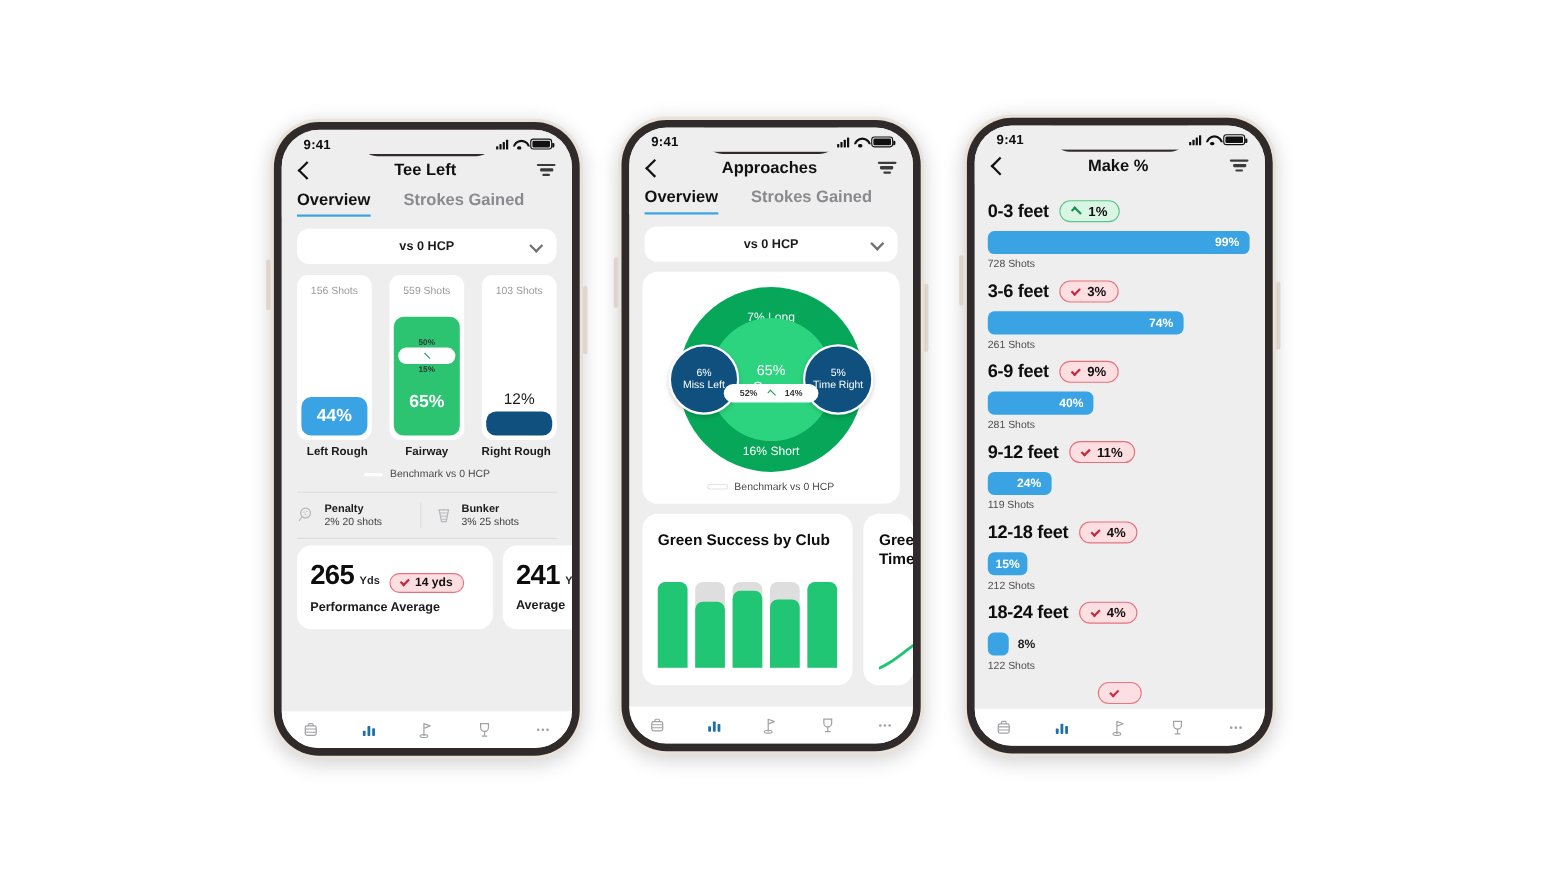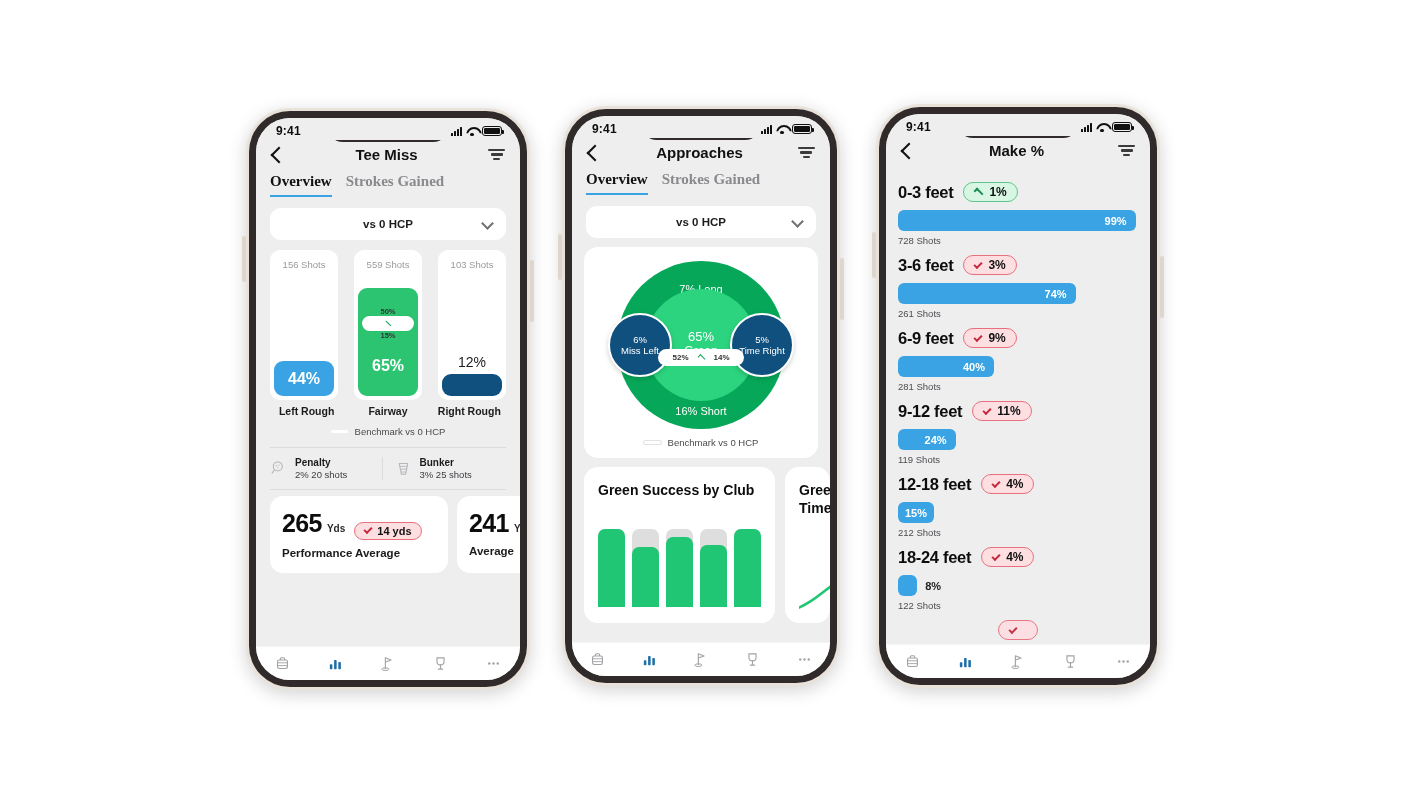--- a/index.html
+++ b/index.html
@@ -78,21 +78,21 @@
     transform: rotate(45deg); margin-left: 3px; cursor: pointer;
   }
   .nav-title { font-size: 15px; font-weight: 600; color: #111; }
   .filter-ic { display:flex; flex-direction:column; align-items:center; gap:2.5px; cursor:pointer; }
   .filter-ic i { display:block; height:2.3px; background:#3b3b3b; border-radius:1px; }
   .filter-ic i:nth-child(1){width:17px}
   .filter-ic i:nth-child(2){width:12px}
   .filter-ic i:nth-child(3){width:7px}
 
   
-  .tabs { display: flex; gap: 14px; padding: 2px 14px 0 14px; background: #eeeeee; font-family: Liberation Serif, serif; }
+  .tabs { display: flex; gap: 30px; padding: 2px 14px 0 14px; background: #eeeeee; }
   .tab { font-size: 15px; font-weight: 700; color: #8a8a8e; padding-bottom: 5px; cursor: pointer; }
   .tab.active { color: #111; border-bottom: 2.6px solid #3aa3e3; }
 
   
   .dropdown {
     margin: 11px 14px 0 14px; background: #fff; border-radius: 11px;
     height: 32px; display: flex; align-items: center; justify-content: center;
     position: relative; cursor: pointer;
   }
   .dropdown span { font-size: 11.5px; font-weight: 700; color: #1b1b1b; }
@@ -236,21 +236,21 @@
               </div>
             <div class="wifi"></div>
             <div class="batt">
                 <i></i>
               </div>
           </div>
         </div>
 
         <div class="navbar">
           <div class="chev-back"></div>
-          <div class="nav-title">Tee Miss</div>
+          <div class="nav-title">Tee Left</div>
           <div class="filter-ic">
               <i></i>
               <i></i>
               <i></i>
             </div>
         </div>
 
         <div class="tabs">
           <div class="tab active">Overview</div>
           <div class="tab">Strokes Gained</div>

